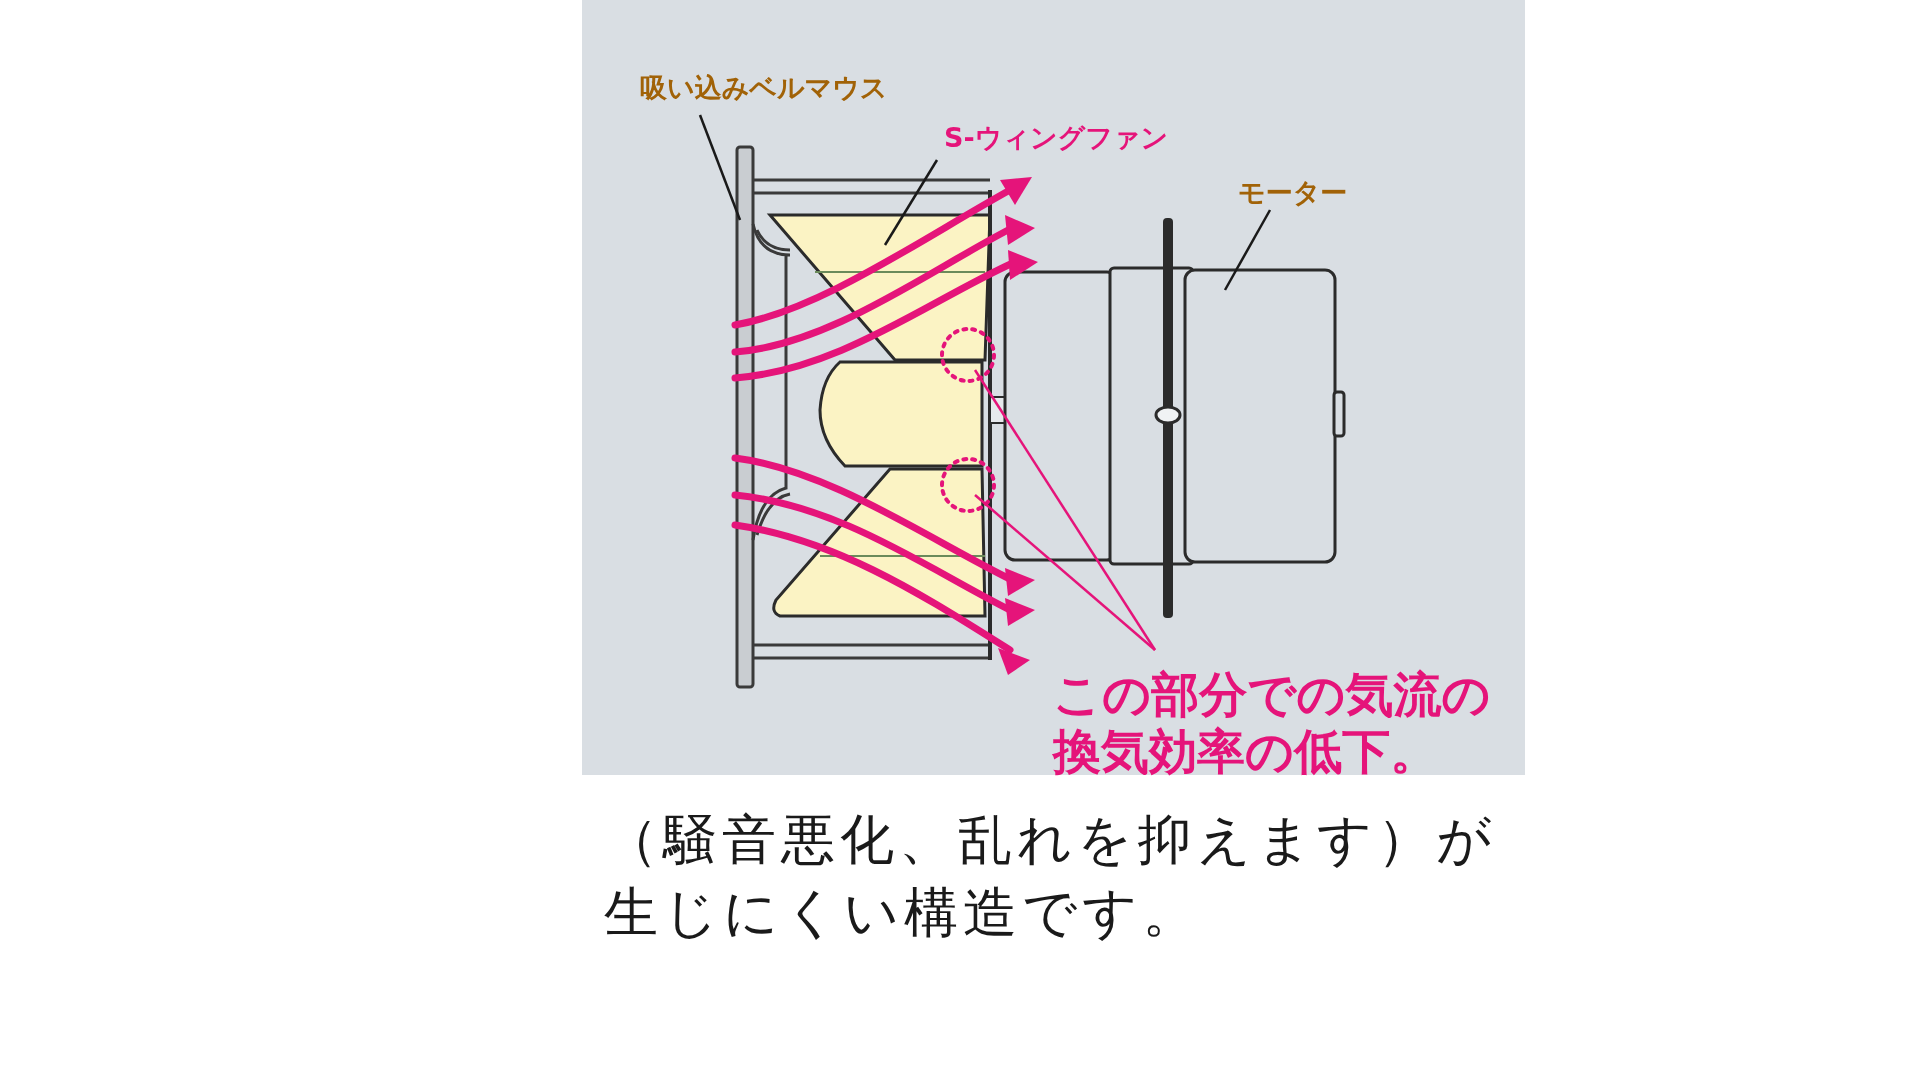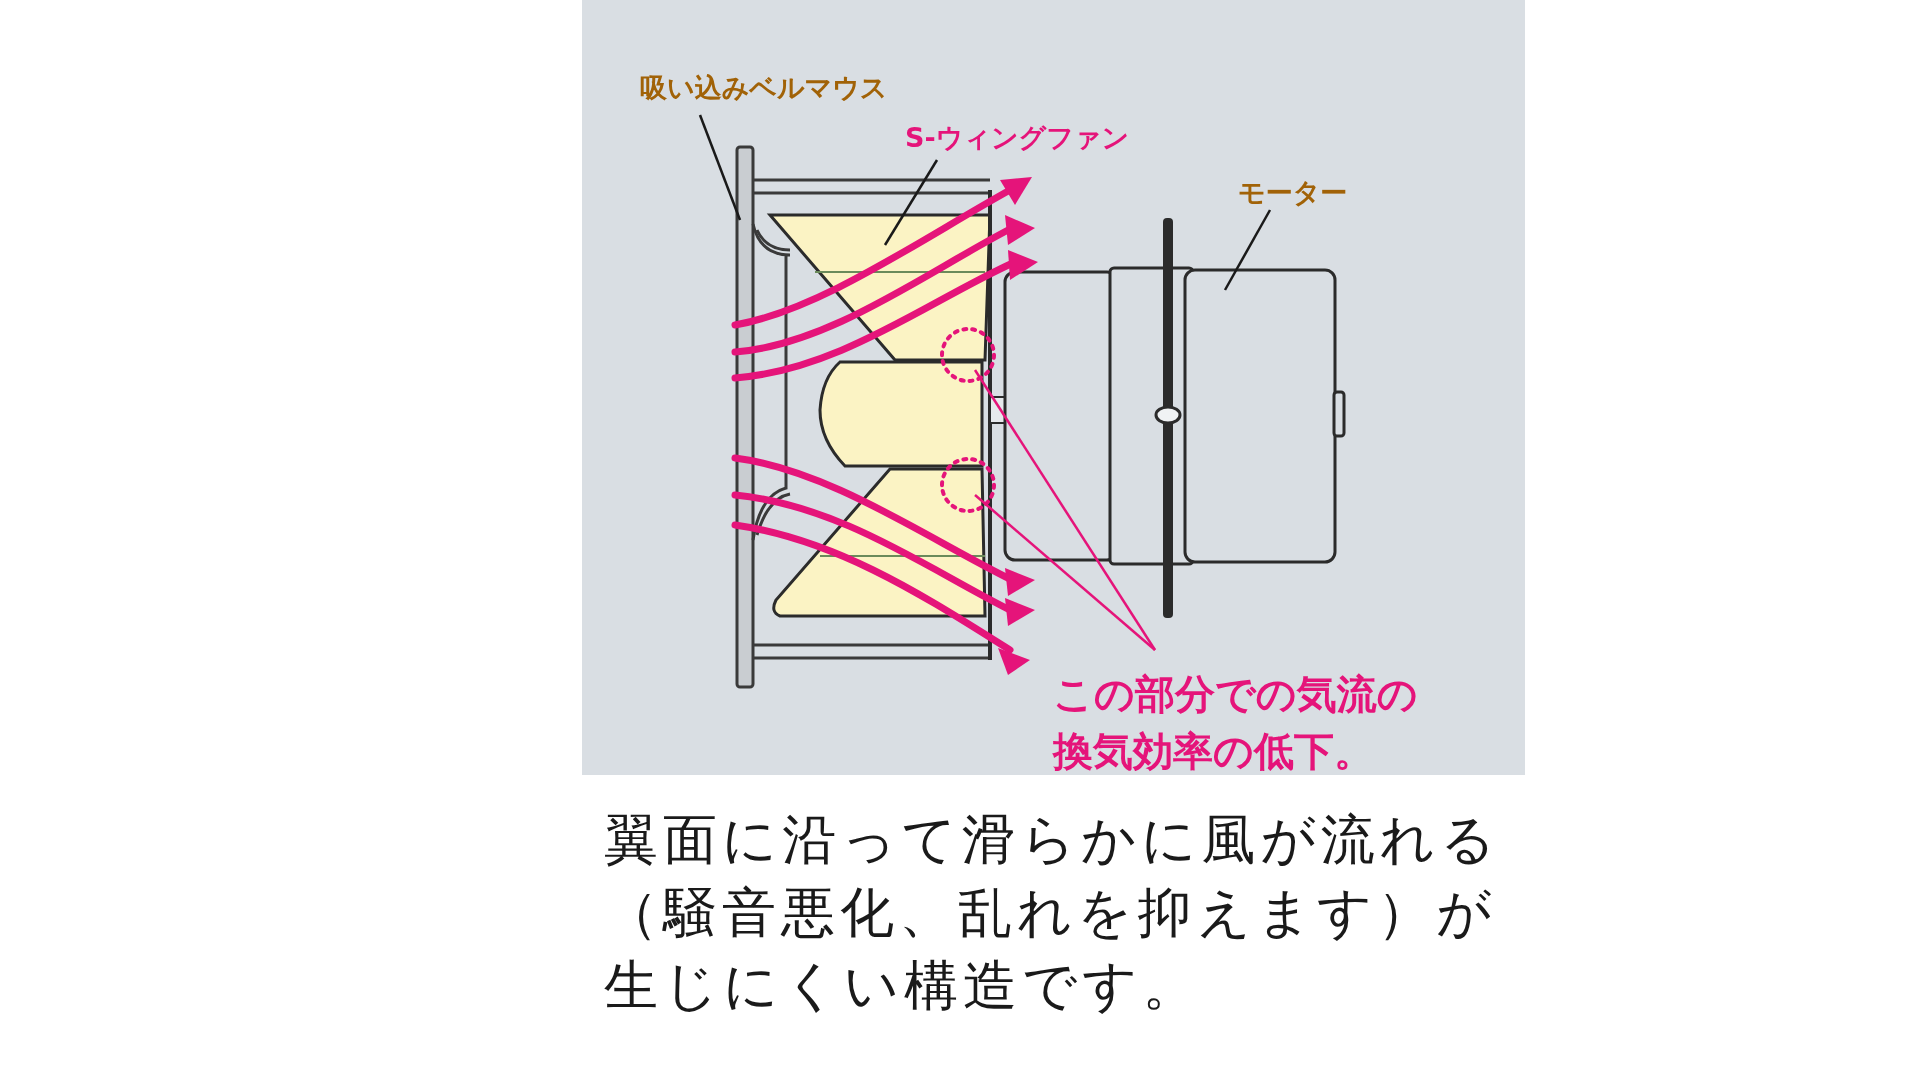--- a/index.html
+++ b/index.html
@@ -4,23 +4,23 @@
 <style>
   html, body { margin:0; padding:0; background:#ffffff; }
   body { width:1920px; height:1080px; position:relative; overflow:hidden;
          font-family:"DejaVu Sans", sans-serif; }
   #panel { position:absolute; left:582px; top:0; width:943px; height:775px; background:#d9dee3; }
   #diagram { position:absolute; left:0; top:0; width:1920px; height:1080px; }
   .lbl { position:absolute; font-weight:bold; white-space:nowrap; letter-spacing:0px; }
   .lbl-black { color:#a16207; font-size:27px; }
   .lbl-pink  { color:#e5147a; font-size:30px; }
   #lbl-bellmouth { left:640px; top:70px; }
-  #lbl-swing { left:905px; top:120px; font-size:27px; }
+  #lbl-swing { left:944px; top:120px; font-size:27px; }
   #lbl-motor { left:1238px; top:175px; }
-  #lbl-note { left:1053px; top:666px; line-height:57px; font-size:40px; }
+  #lbl-note { left:1053px; top:666px; line-height:57px; font-size:48px; }
   #caption { position:absolute; left:604px; top:803px; width:930px; color:#1a1a1a;
              font-size:54px; line-height:73px; letter-spacing:5px; font-weight:normal; }
   #caption div { white-space:nowrap; }
 </style>
 </head>
 <body>
 
 <div id="panel"></div>
 
 <svg id="diagram" viewBox="0 0 1920 1080" xmlns="http://www.w3.org/2000/svg">
@@ -102,16 +102,15 @@
 <div class="lbl lbl-black" id="lbl-bellmouth">吸い込みベルマウス</div>
 <div class="lbl lbl-pink" id="lbl-swing">S-ウィングファン</div>
 <div class="lbl lbl-black" id="lbl-motor">モーター</div>
 
 <div class="lbl lbl-pink" id="lbl-note">
   <div>この部分での気流の</div>
   <div>換気効率の低下。</div>
 </div>
 
 <div id="caption">
-  <div>翼面に沿って滑らかに風が流れる</div>
   <div>（騒音悪化、乱れを抑えます）が</div>
   <div>生じにくい構造です。</div>
 </div>
 
 </body></html>

